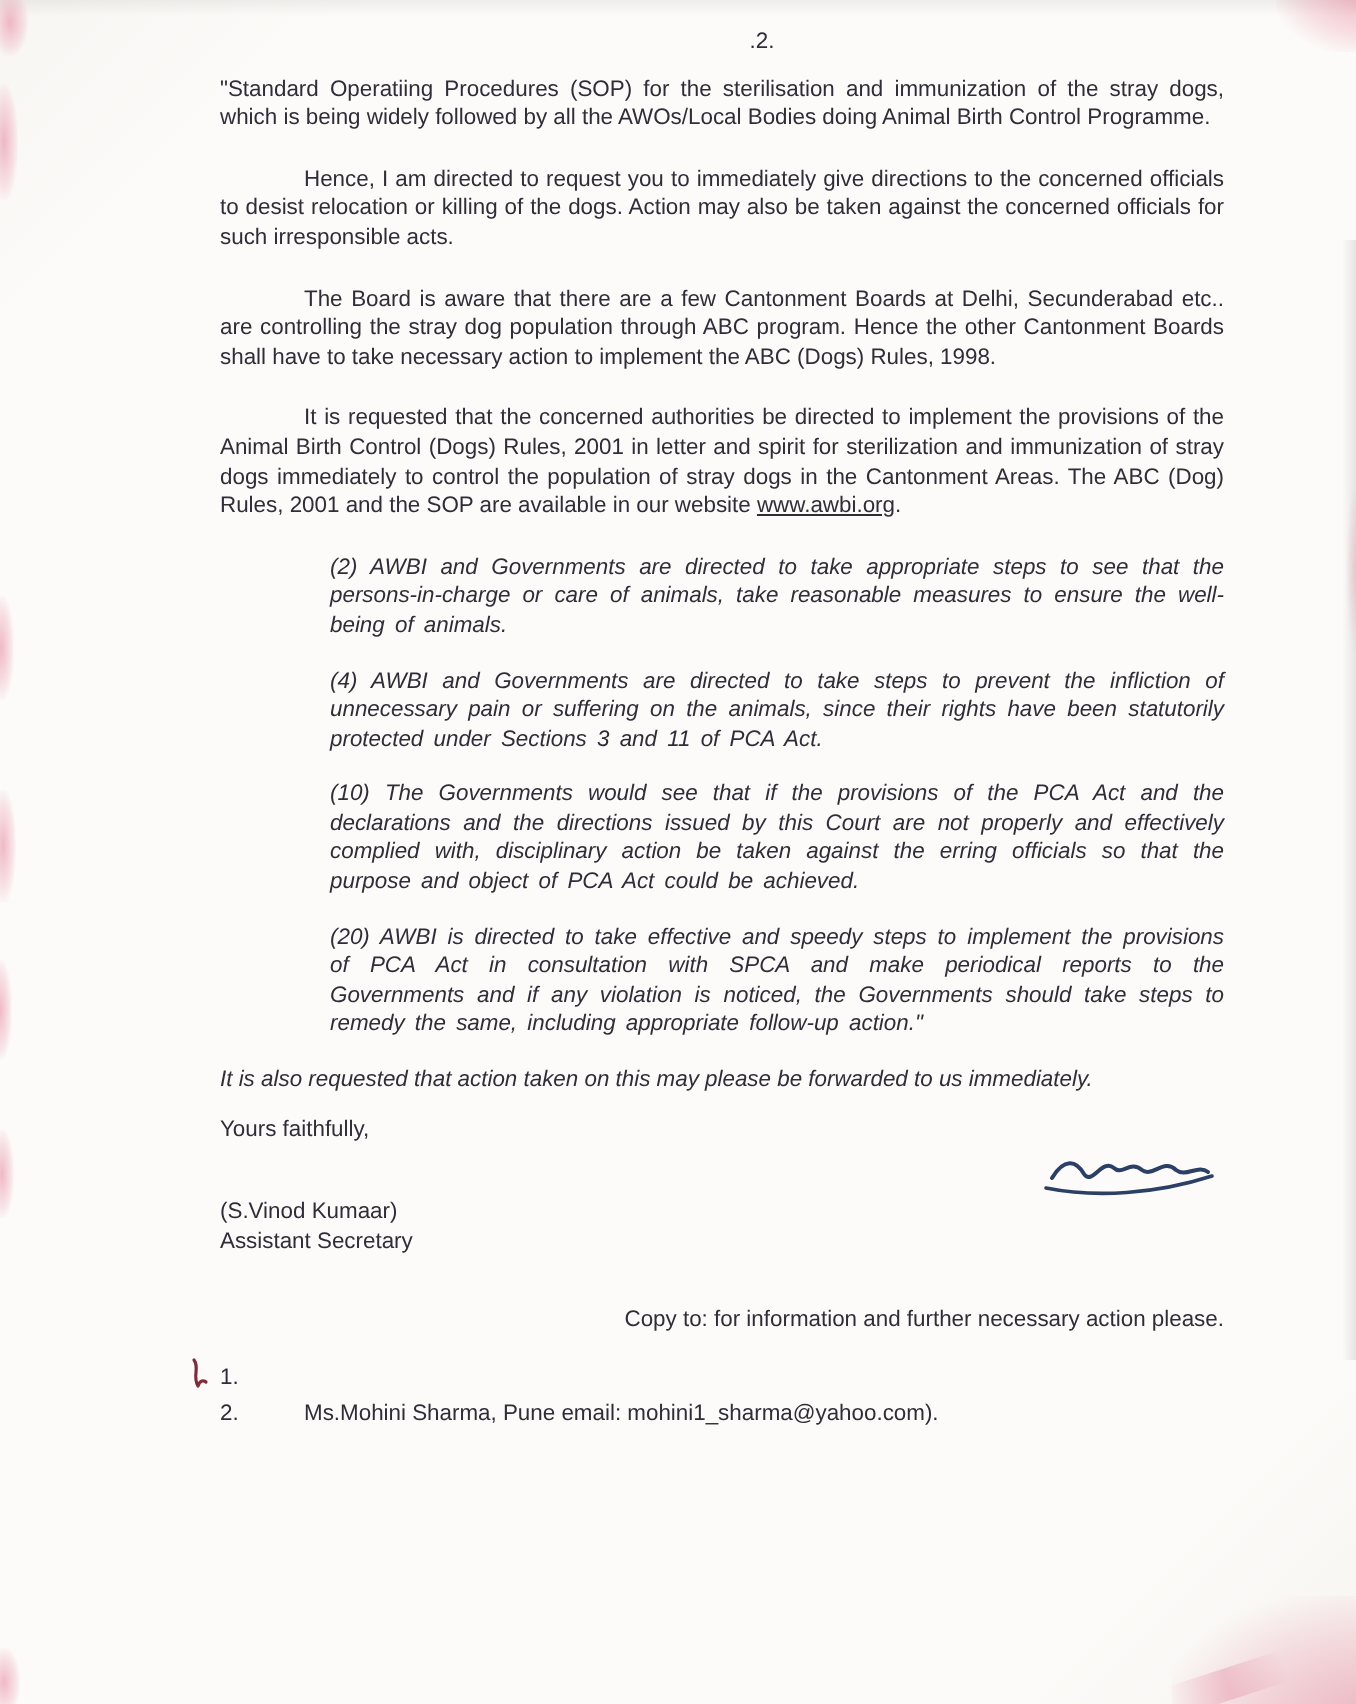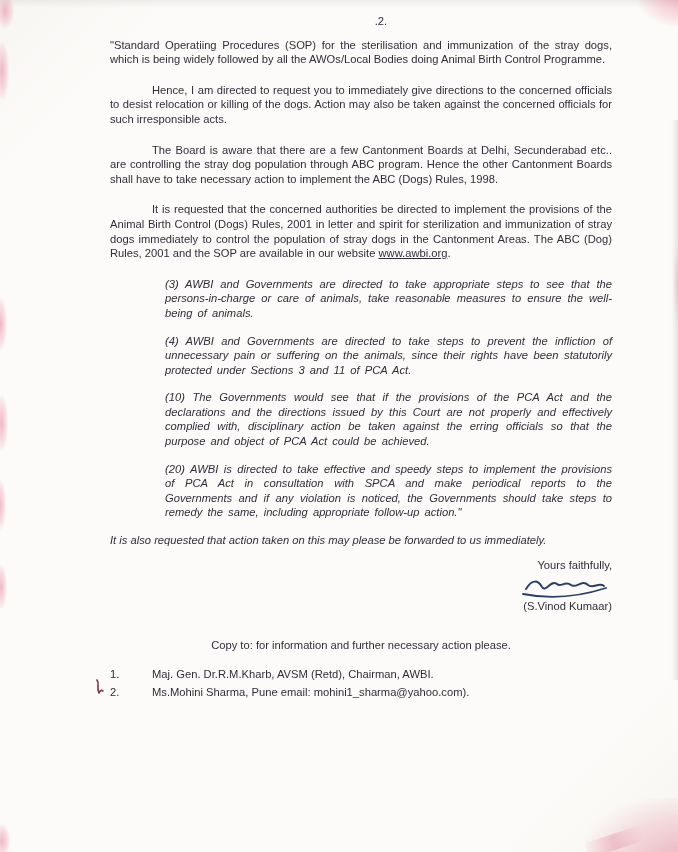--- a/index.html
+++ b/index.html
@@ -16,23 +16,23 @@
     position:absolute;left:110px;top:14px;width:502px;
     font-size:11.2px;line-height:14.6px;text-align:justify;
   }
   .pnum{text-align:center;margin:0 0 9px 40px;}
   p.body-p{margin:0 0 16px 0;}
   .ind{text-indent:42px;}
   .ind-lg{text-indent:87px;}
   .link{text-decoration:underline;}
   blockquote.q{margin:0 0 13px 55px;font-style:italic;word-spacing:2px;}
   .closing{margin:0 0 10px 0;font-style:italic;}
-  .sig-block{text-align:right;margin:2px 0 0 0;line-height:15px;}
+  .sig-block{text-align:left;margin:2px 0 0 0;line-height:15px;}
   .sig-svg{display:block;margin:2px 4px 0 auto;}
-  .copy-head{margin-top:24px;text-align:center;}
+  .copy-head{margin-top:24px;text-align:right;}
   .copy-list{margin-top:15px;}
   .copy-item{display:flex;margin-bottom:3px;text-align:left;}
   .copy-item .num{width:42px;flex:0 0 42px;}
   
   .art{position:absolute;pointer-events:none;}
   .edge-shade-r{right:0;top:120px;width:7px;height:560px;background:linear-gradient(to left,rgba(90,90,95,.14),transparent);}
   .edge-shade-t{left:0;top:0;width:100%;height:8px;background:linear-gradient(to bottom,rgba(120,110,105,.10),transparent);}
   .sm{background:radial-gradient(ellipse at center,rgba(230,130,155,.55),rgba(230,130,155,.18) 55%,transparent 75%);}
   .sm-tl{left:-4px;top:-6px;width:18px;height:34px;}
   .sm-l1{left:-5px;top:42px;width:14px;height:58px;}
@@ -75,42 +75,42 @@
 
     <p class="body-p">"Standard Operatiing Procedures (SOP) for the sterilisation and immunization of the stray dogs, which is being widely followed by all the AWOs/Local Bodies doing Animal Birth Control Programme.</p>
 
     <p class="body-p ind">Hence, I am directed to request you to immediately give directions to the concerned officials to desist relocation or killing of the dogs. Action may also be taken against the concerned officials for such irresponsible acts.</p>
 
     <p class="body-p ind">The Board is aware that there are a few Cantonment Boards at Delhi, Secunderabad etc.. are controlling the stray dog population through ABC program. Hence the other Cantonment Boards shall have to take necessary action to implement the ABC (Dogs) Rules, 1998.</p>
 
     <p class="body-p ind"><span>It is requested that the concerned authorities be directed to implement the provisions of the Animal Birth Control (Dogs) Rules, 2001 in letter and spirit for sterilization and immunization of stray dogs immediately to control the population of stray dogs in the Cantonment Areas. The ABC (Dog) Rules, 2001 and the SOP are available in our website </span><span class="link">www.awbi.org</span><span>.</span></p>
 
 
-    <blockquote class="q">(3) AWBI and Governments are directed to take appropriate steps to see that the persons-in-charge or care of animals, take reasonable measures to ensure the well-being of animals.</blockquote>
+    <blockquote class="q">(2) AWBI and Governments are directed to take appropriate steps to see that the persons-in-charge or care of animals, take reasonable measures to ensure the well-being of animals.</blockquote>
     <blockquote class="q">(4) AWBI and Governments are directed to take steps to prevent the infliction of unnecessary pain or suffering on the animals, since their rights have been statutorily protected under Sections 3 and 11 of PCA Act.</blockquote>
     <blockquote class="q">(10) The Governments would see that if the provisions of the PCA Act and the declarations and the directions issued by this Court are not properly and effectively complied with, disciplinary action be taken against the erring officials so that the purpose and object of PCA Act could be achieved.</blockquote>
     <blockquote class="q">(20) AWBI is directed to take effective and speedy steps to implement the provisions of PCA Act in consultation with SPCA and make periodical reports to the Governments and if any violation is noticed, the Governments should take steps to remedy the same, including appropriate follow-up action."</blockquote>
 
     <p class="closing">It is also requested that action taken on this may please be forwarded to us immediately.</p>
 
     <div class="sig-block">
       <div>Yours faithfully,</div>
       <svg class="sig-svg" width="88" height="24" viewBox="0 0 88 24">
         <path d="M6 14 C12 4, 18 5, 22 12 C26 18, 31 4, 37 9 C41 13, 45 5, 51 10 C56 14, 62 4, 68 10 C73 14, 79 7, 84 11" stroke="#2c3f66" stroke-width="2" fill="none" stroke-linecap="round"></path>
         <path d="M3 19 C28 24, 58 22, 86 13" stroke="#2c3f66" stroke-width="1.8" fill="none" stroke-linecap="round"></path>
       </svg>
       <div>(S.Vinod Kumaar)</div>
+      <div>Assistant Secretary</div>
     </div>
 
     <div class="copy-head">Copy to: for information and further necessary action please.</div>
 
     <div class="copy-list">
       <div class="copy-item">
         <span class="num">1.</span>
-        <span>Maj. Gen. Dr.R.M.Kharb, AVSM (Retd), Chairman, AWBI.</span>
       </div>
       <div class="copy-item">
         <span class="num">2.</span>
         <span>Ms.Mohini Sharma, Pune email: mohini1_sharma@yahoo.com).</span>
       </div>
     </div>
 
   </div>
 </div>
 

